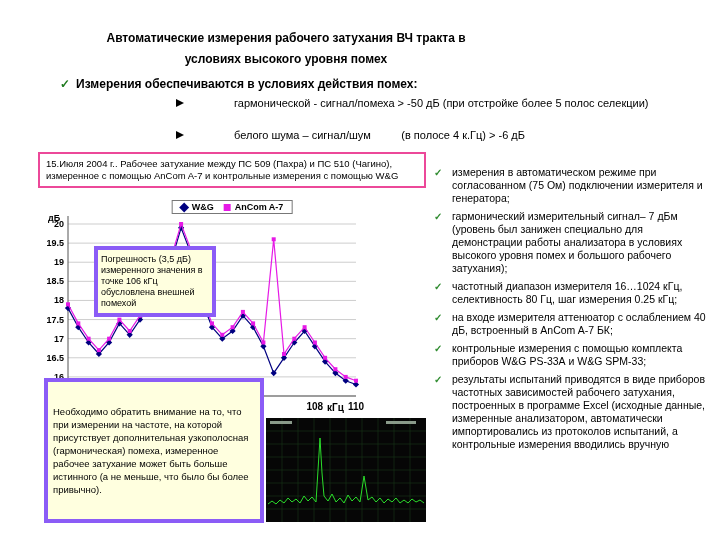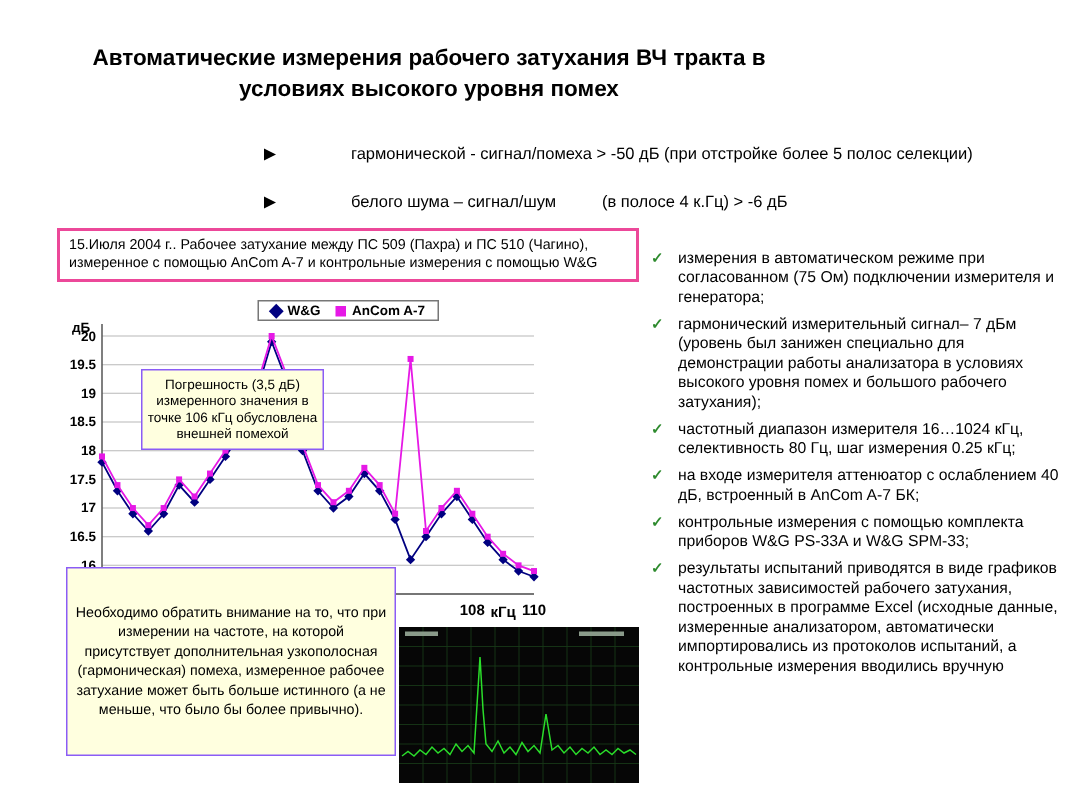--- a/index.html
+++ b/index.html
@@ -1,20 +1,20 @@
 <!DOCTYPE html>
 <html><head>
 <meta charset="utf-8">
 <style>
   * { margin:0; padding:0; box-sizing:border-box; }
   html,body { width:720px; height:540px; background:#fff; font-family:"Liberation Sans",sans-serif; color:#000; }
   .slide { position:relative; width:720px; height:540px; background:#fff; overflow:hidden; }
 
   .title { position:absolute; top:28px; left:0; width:572px; text-align:center;
-           font-size:15px; font-weight:bold; line-height:21px; }
+           font-size:12px; font-weight:bold; line-height:21px; }
 
   .bullet-main { position:absolute; top:77px; left:60px; font-size:12px; font-weight:bold; }
   .check-lg::before { content:"✓"; color:#1e7a1e; font-weight:bold; margin-right:6px; }
 
   .sub { position:absolute; left:176px; display:flex; align-items:flex-start;
          font-size:11px; line-height:15px;gap:44px; }
   .sub .txt { white-space:pre-wrap; width:460px; margin-left:6px; }
   .tri { width:0; height:0; border-left:8px solid #000; border-top:4px solid transparent;
          border-bottom:4px solid transparent; margin-top:3px; flex:0 0 auto; }
 
@@ -24,21 +24,21 @@
                   padding:4px 6px; font-size:9.5px; line-height:12px; background:#fff; }
   .legend { position:absolute; top:48px; left:50%; transform:translateX(-50%);
             border:1px solid #777; background:#fff; padding:1px 8px; display:flex; gap:10px;
             font-size:9px; font-weight:bold; z-index:3; }
   .legend-item { display:flex; align-items:center; gap:4px; }
   .mk { display:inline-block; width:7px; height:7px; }
   .mk.diamond { background:#000080; transform:rotate(45deg); }
   .mk.square  { background:#e619e6; }
   #chart-svg { position:absolute; top:60px; left:0; }
 
-  .ann { position:absolute; background:#ffffdf; border:1px solid #8b5cf6; text-align:center; z-index:4; }
+  .ann { position:absolute; background:#ffffdf; border:4px solid #8b5cf6; z-index:4; }
   .ann-top { left:56px; top:94px; width:122px; font-size:9px; line-height:11px; padding:4px 3px; }
   .ann-bottom { left:6px; top:226px; width:220px; font-size:9.5px; line-height:13px;
                 padding:23px 5px; min-height:108px; }
 
   .analyzer { position:absolute; left:228px; top:266px; z-index:5; }
 
   
   .right-list { position:absolute; left:434px; top:166px; width:276px; }
   .r-item { display:flex; margin-bottom:5px; font-size:10.5px; line-height:13px; }
   .check-sm { flex:0 0 18px; color:#2e8b2e; font-weight:bold; font-size:10px; }
@@ -48,20 +48,21 @@
 </head>
 <body>
 
 <div class="slide">
 
   <div class="title">
     <div>Автоматические измерения рабочего затухания ВЧ тракта в</div>
     <div>условиях высокого уровня помех</div>
   </div>
 
+  <div class="bullet-main check-lg"><span>Измерения обеспечиваются в условиях действия помех:</span></div>
 
   <div class="sub" style="top:96px;">
     <span class="tri"></span>
     <span class="txt">гармонической - сигнал/помеха &gt; -50 дБ (при отстройке более 5 полос селекции)</span>
   </div>
   <div class="sub" style="top:128px;">
     <span class="tri"></span>
     <span class="txt">белого шума – сигнал/шум          (в полосе 4 к.Гц) &gt; -6 дБ</span>
   </div>
 
@@ -213,17 +214,17 @@
     <div class="r-item">
       <span class="check-sm"></span>
       <span class="r-text">на входе измерителя аттенюатор с ослаблением 40 дБ, встроенный в AnCom A-7 БК;</span>
     </div>
     <div class="r-item">
       <span class="check-sm"></span>
       <span class="r-text">контрольные измерения с помощью комплекта приборов W&amp;G PS-33А и W&amp;G SPM-33;</span>
     </div>
     <div class="r-item">
       <span class="check-sm"></span>
-      <span class="r-text">результаты испытаний приводятся в виде графиков частотных зависимостей рабочего затухания, построенных в программе Excel (исходные данные, измеренные анализатором, автоматически импортировались из протоколов испытаний, а контрольные измерения вводились вручную</span>
+      <span class="r-text">результаты испытаний приводятся в виде приборов частотных зависимостей рабочего затухания, построенных в программе Excel (исходные данные, измеренные анализатором, автоматически импортировались из протоколов испытаний, а контрольные измерения вводились вручную</span>
     </div>
   </div>
 
 </div>
 
 </body></html>

